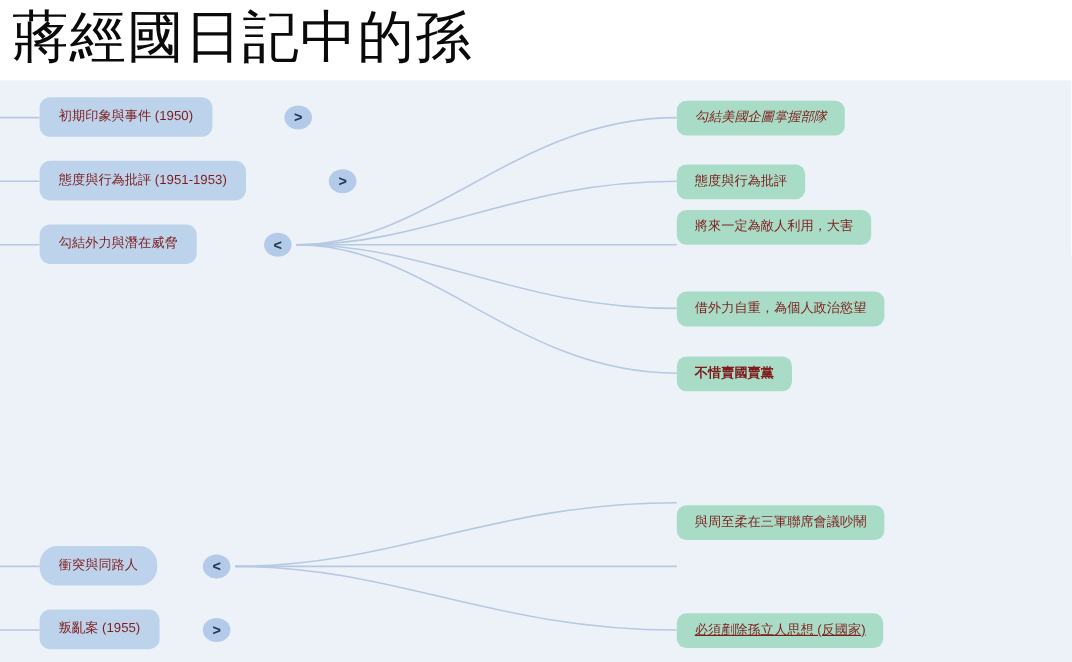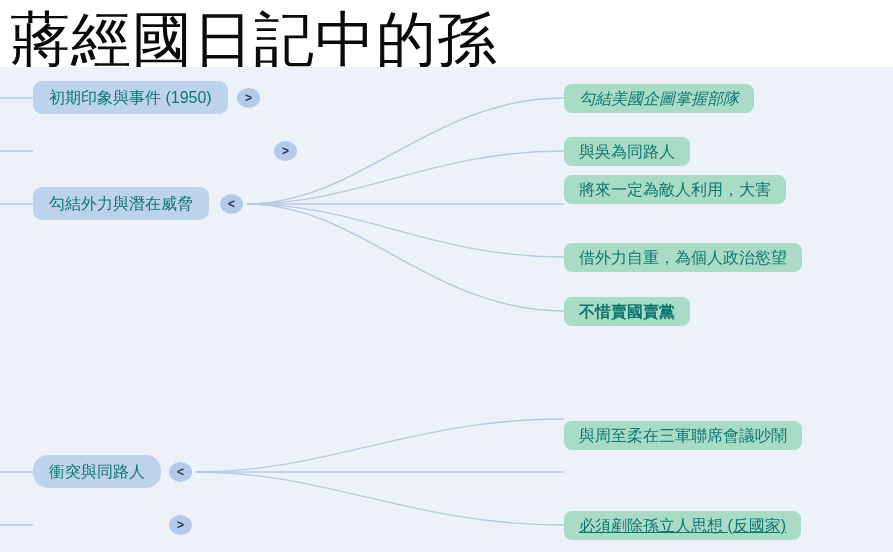--- a/index.html
+++ b/index.html
@@ -10,21 +10,21 @@
     height: 552px;
     overflow: hidden;
     background: #ffffff;
     font-family: "Liberation Sans", sans-serif;
   }
   #page-title {
     position: absolute;
     left: 10px;
     top: 0px;
     font-family: "Liberation Serif", "DejaVu Serif", serif;
-    font-size: 60px;
+    font-size: 47px;
     font-weight: 400;
     color: #0a0a0a;
     letter-spacing: 1px;
     white-space: nowrap;
   }
   #canvas {
     position: absolute;
     left: 0;
     top: 67px;
     width: 893px;
@@ -34,22 +34,22 @@
   #connector-svg {
     position: absolute;
     left: 0;
     top: 0;
     width: 893px;
     height: 485px;
   }
   .node {
     position: absolute;
     white-space: nowrap;
-    color: #0f766e;
-    font-size: 16px;
+    color: #7f1d1d;
+    font-size: 11px;
     line-height: 21px;
     cursor: default;
   }
   .branch {
     background: #bdd3ec;
     border-radius: 9px;
     padding: 6px 16px;
   }
   .leaf {
     background: #a9dcc6;
@@ -96,32 +96,34 @@
       <path d="M247,137 C360,137 430,244 564,244"></path>
 
       <path d="M196,405 C330,405 410,352 564,352"></path>
       <path d="M196,405 L564,405"></path>
       <path d="M196,405 C330,405 410,458 564,458"></path>
     </svg>
 
     <div class="node branch" style="left:33px; top:14px;">初期印象與事件 (1950)</div>
     <div class="toggle" style="left:237px; top:21px;">&gt;</div>
 
+    <div class="node branch" style="left:33px; top:67px;">態度與行為批評 (1951-1953)</div>
     <div class="toggle" style="left:274px; top:74px;">&gt;</div>
 
     <div class="node branch" style="left:33px; top:120px;">勾結外力與潛在威脅</div>
     <div class="toggle" style="left:220px; top:127px;">&lt;</div>
 
     <div class="node branch" style="left:33px; top:388px;border-radius:15px;">衝突與同路人</div>
     <div class="toggle" style="left:169px; top:395px;">&lt;</div>
 
+    <div class="node branch" style="left:33px; top:441px;">叛亂案 (1955)</div>
     <div class="toggle" style="left:169px; top:448px;">&gt;</div>
 
     <div class="node leaf" style="left:564px; top:17px;font-style:italic;">勾結美國企圖掌握部隊</div>
-    <div class="node leaf" style="left:564px; top:70px;">與吳為同路人</div>
+    <div class="node leaf" style="left:564px; top:70px;">態度與行為批評</div>
     <div class="node leaf" style="left:564px; top:108px;">將來一定為敵人利用，大害</div>
     <div class="node leaf" style="left:564px; top:176px;">借外力自重，為個人政治慾望</div>
     <div class="node leaf" style="left:564px; top:230px;font-weight:bold;">不惜賣國賣黨</div>
     <div class="node leaf" style="left:564px; top:338px;margin-top:16px;">與周至柔在三軍聯席會議吵鬧</div>
     <div class="node leaf" style="left:564px; top:444px;text-decoration:underline;">必須剷除孫立人思想 (反國家)</div>
 
   </div>
 </div>
 
 </body></html>

